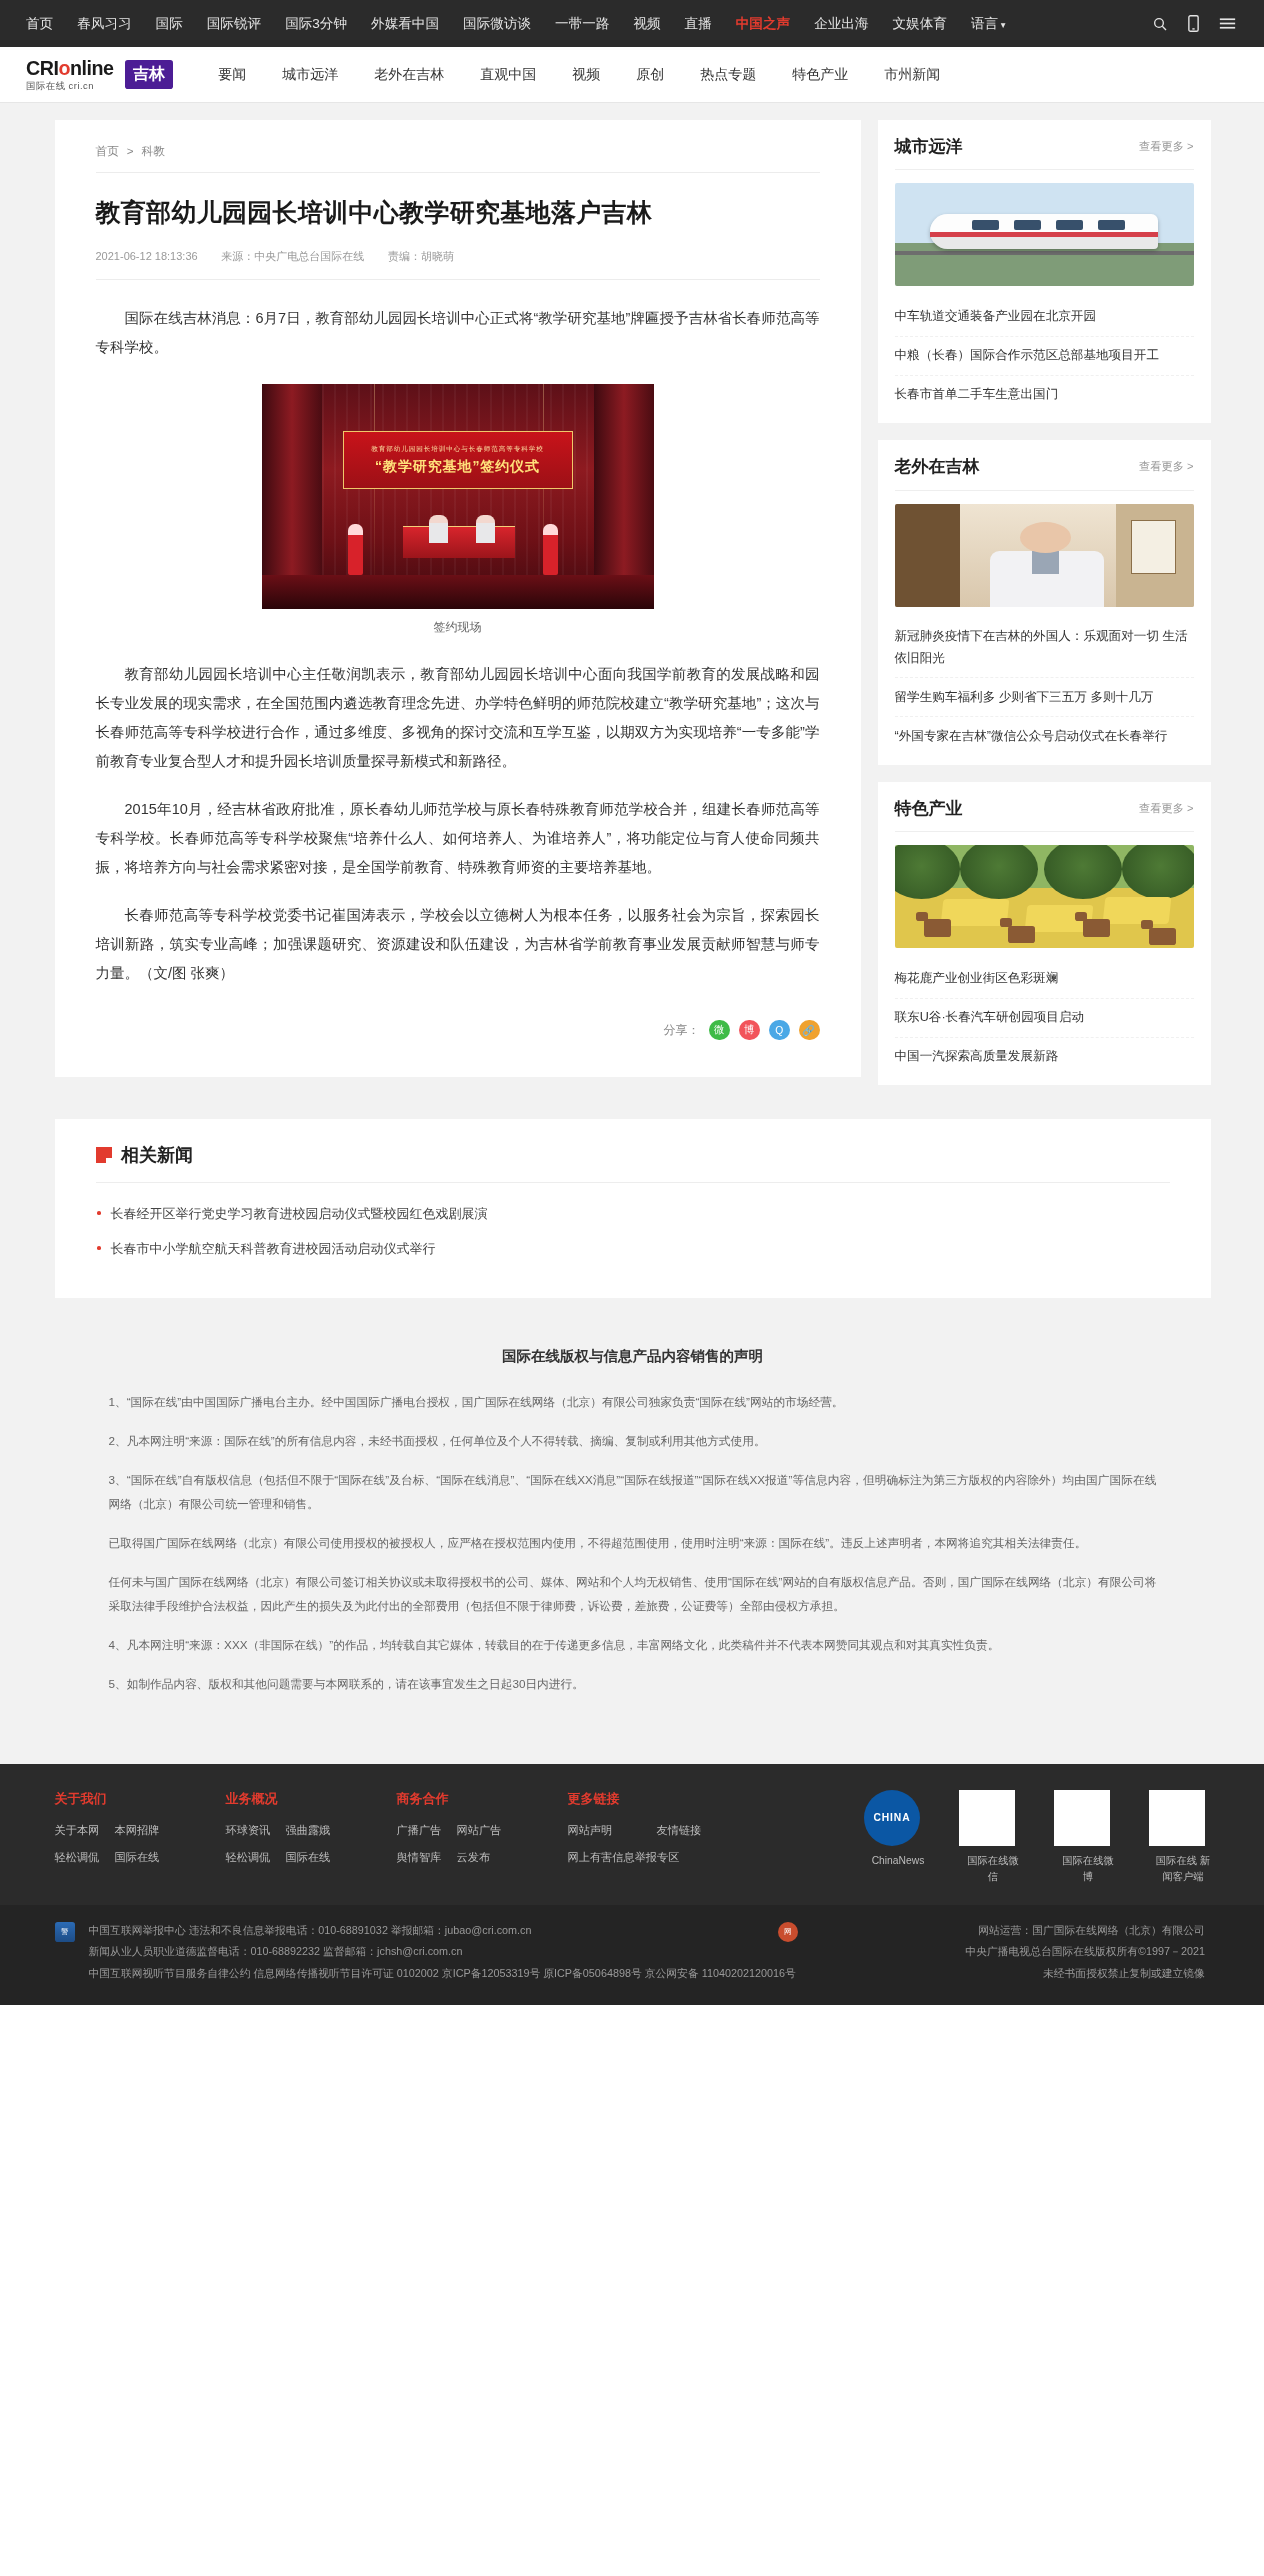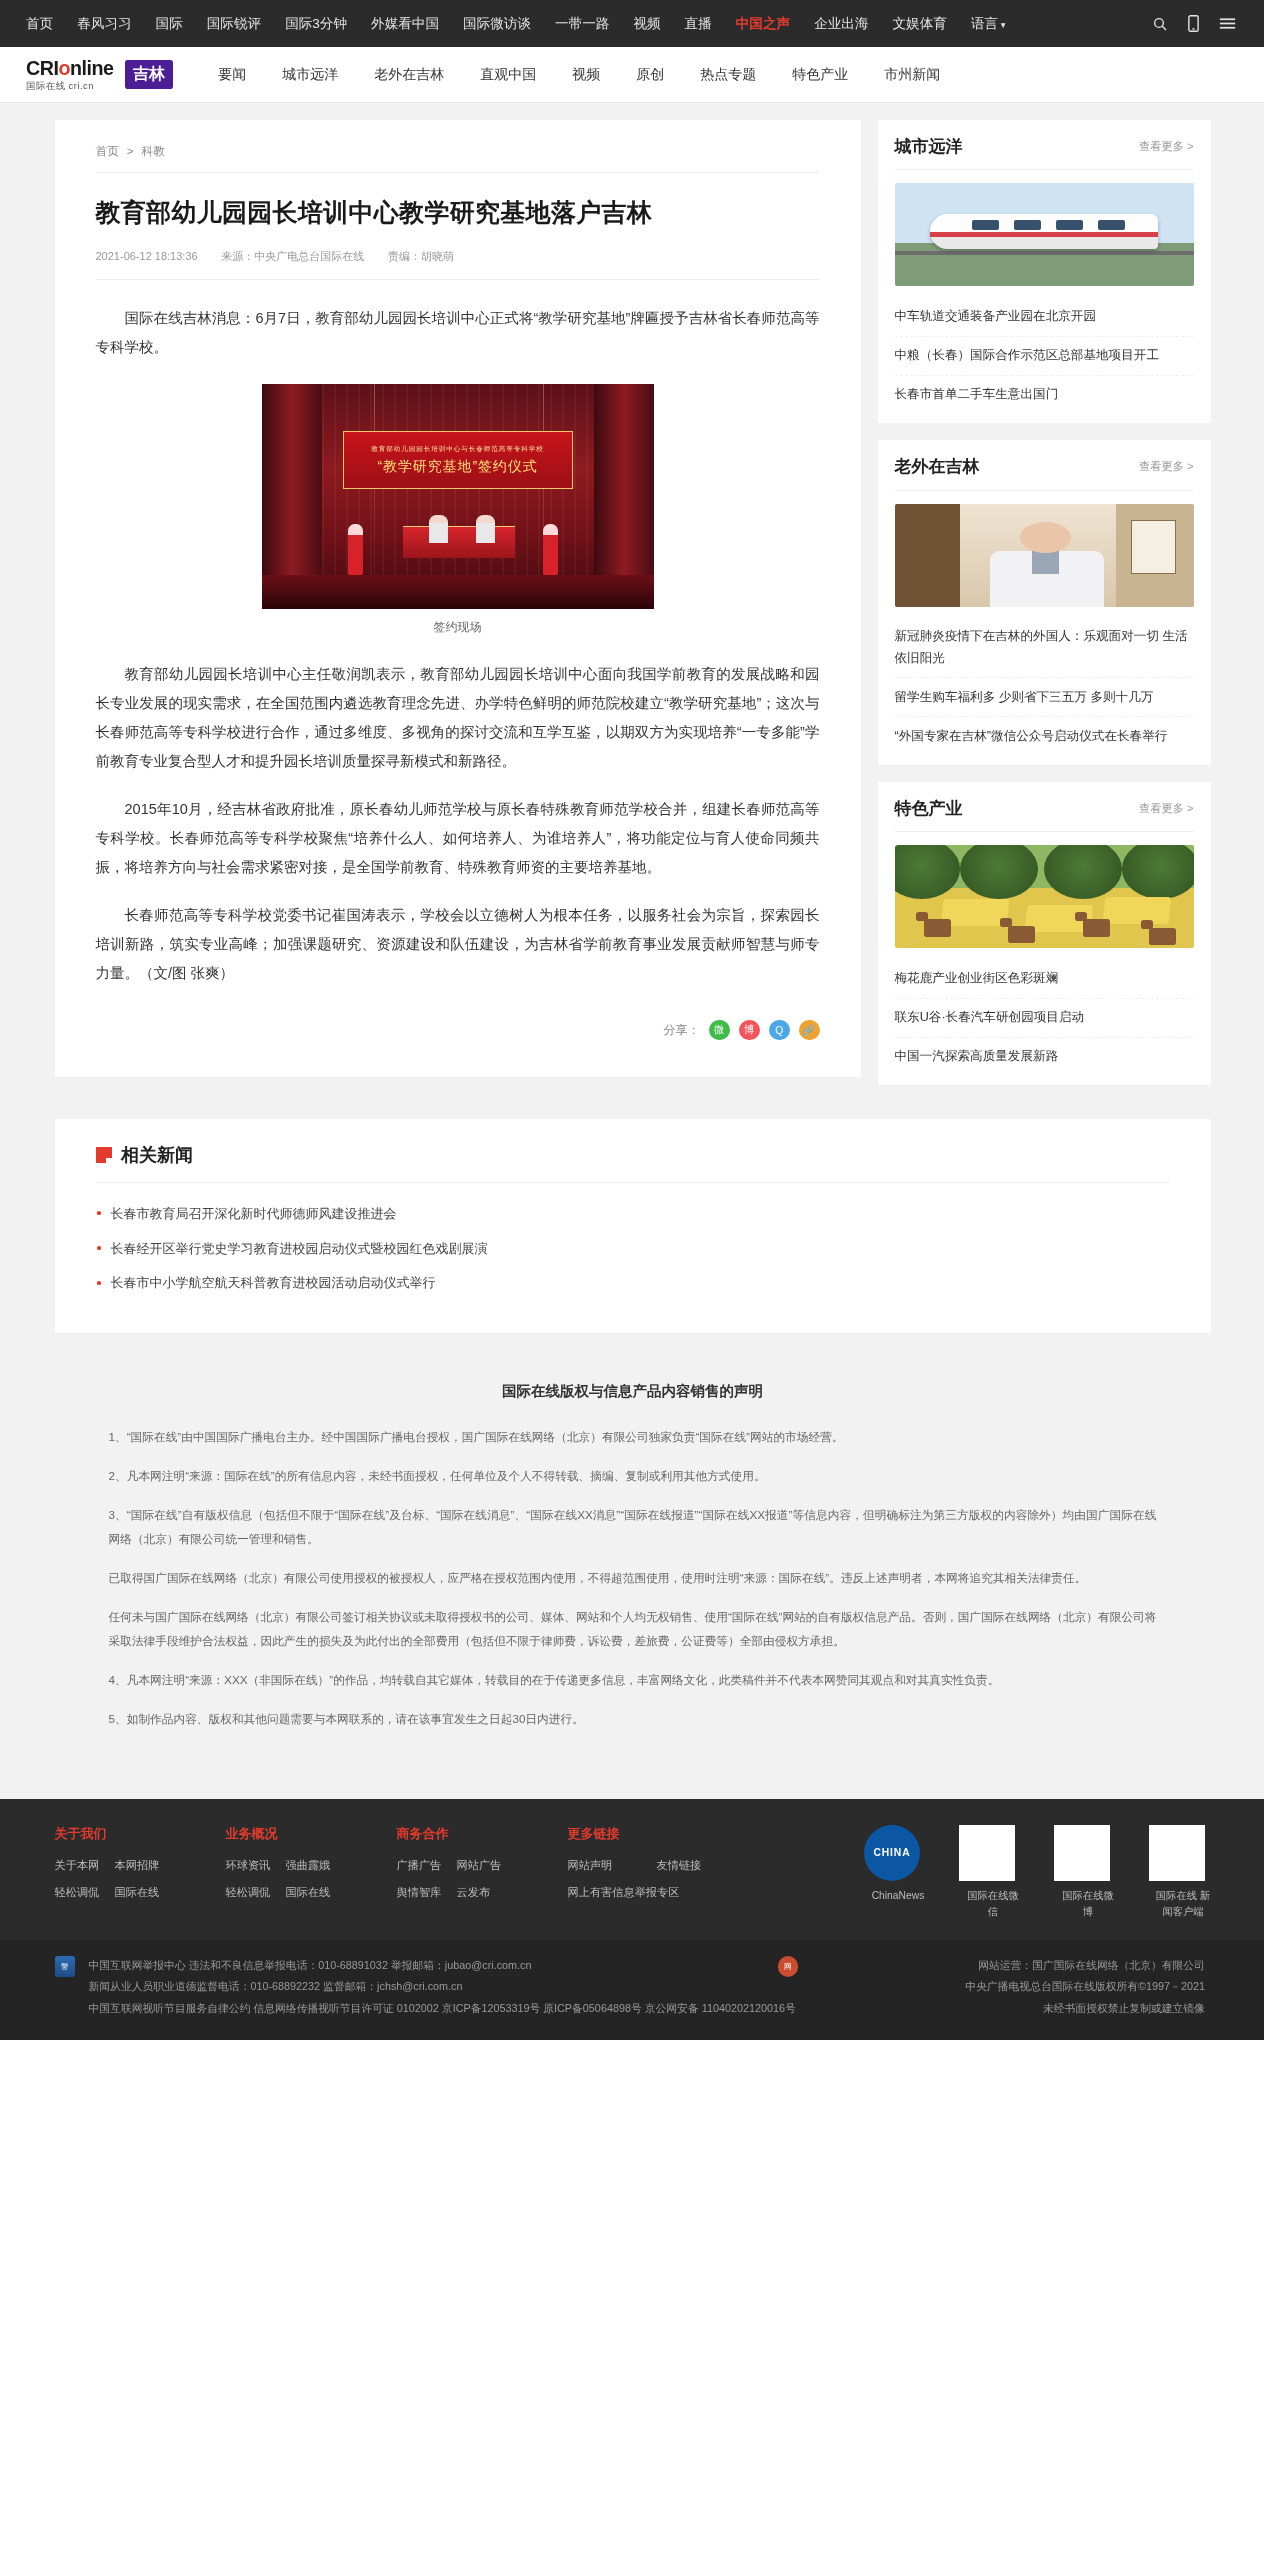--- a/index.html
+++ b/index.html
@@ -177,21 +177,21 @@
   .ph-banner {
     position:absolute;
     left:81px; right:81px; top:47px;
     height:58px;
     background:linear-gradient(180deg,#c8131a,#9d1016);
     border:1.9px solid #f0c86a;
     display:flex; flex-direction:column; align-items:center; justify-content:center;
     color:#ffe9a8;
   }
   .ph-banner .l1 { font-size:6.6px; letter-spacing:0.9px; opacity:.95; margin-bottom:3.7px;}
-  .ph-banner .l2 { font-size:14px; font-weight:normal; color:#ffe07a; letter-spacing:0.9px;}
+  .ph-banner .l2 { font-size:14px; font-weight:bold; color:#ffe07a; letter-spacing:0.9px;}
   .ph-table {
     position:absolute;
     left:141px; width:112px; top:142px; height:32px;
     background:linear-gradient(180deg,#d8242c,#9c151b);
     border-top:1.9px solid #f3d07a;
   }
   .ph-p {
     position:absolute; bottom:34px; width:15px; height:51px;
     background:linear-gradient(180deg,#ffd9d9 0 11.2px,#d8222a 11.2px 100%);
     border-radius:6.6px 6.6px 1.9px 1.9px;
@@ -598,21 +598,20 @@
 
     </div>
   </div>
 
   <div class="related">
     <div class="rel-head">
       <span class="rel-mark"></span>
       <span>相关新闻</span>
     </div>
     <ul class="rel-list">
-      <li>长春市教育局召开深化新时代师德师风建设推进会</li>
       <li>长春经开区举行党史学习教育进校园启动仪式暨校园红色戏剧展演</li>
       <li>长春市中小学航空航天科普教育进校园活动启动仪式举行</li>
     </ul>
   </div>
 
   <div class="statement-zone">
     <div class="statement">
       <div class="st-title">国际在线版权与信息产品内容销售的声明</div>
       <p>1、“国际在线”由中国国际广播电台主办。经中国国际广播电台授权，国广国际在线网络（北京）有限公司独家负责“国际在线”网站的市场经营。</p>
       <p>2、凡本网注明“来源：国际在线”的所有信息内容，未经书面授权，任何单位及个人不得转载、摘编、复制或利用其他方式使用。</p>

